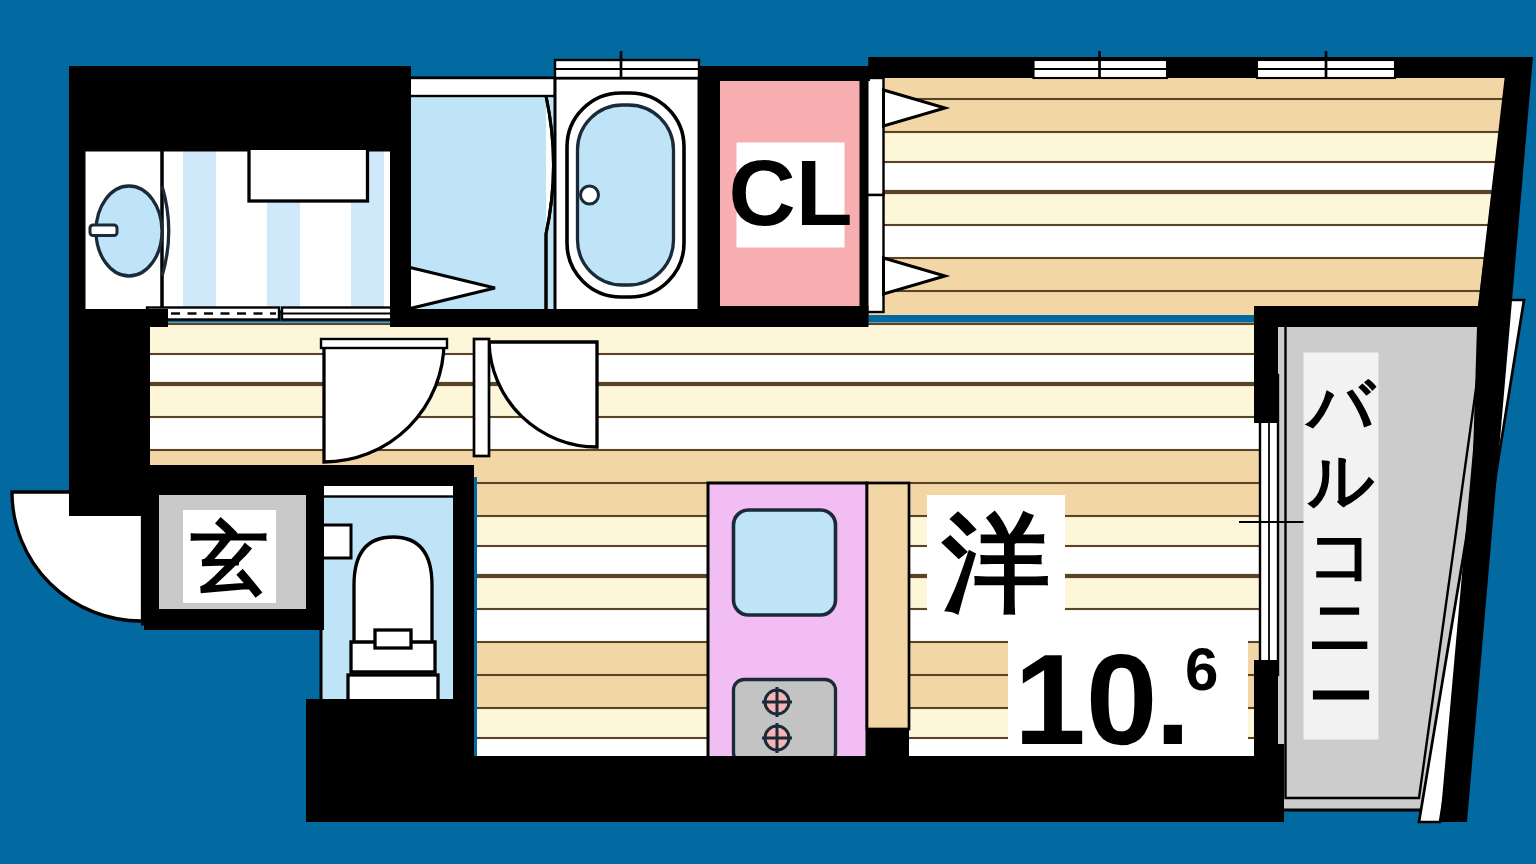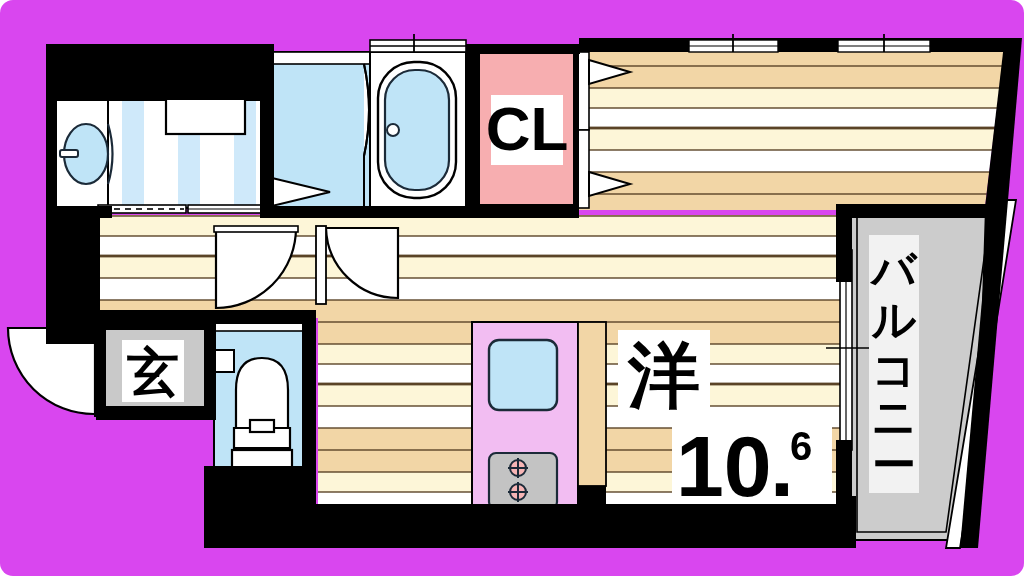--- a/index.html
+++ b/index.html
@@ -10,22 +10,21 @@
   body {
     width: 1024px;
     height: 576px;
     font-family: "Liberation Sans", sans-serif;
     overflow: hidden;
   }
   #floorplan-root {
     position: relative;
     width: 1024px;
     height: 576px;
-    background: #d946ef;
-    border-radius: 13px;
+    background: #0369a1;
   }
   #fp-svg {
     position: absolute;
     left: 0;
     top: 0;
   }
   .label-text {
     font-family: "Liberation Sans", sans-serif;
     font-weight: 700;
     fill: #000000;

